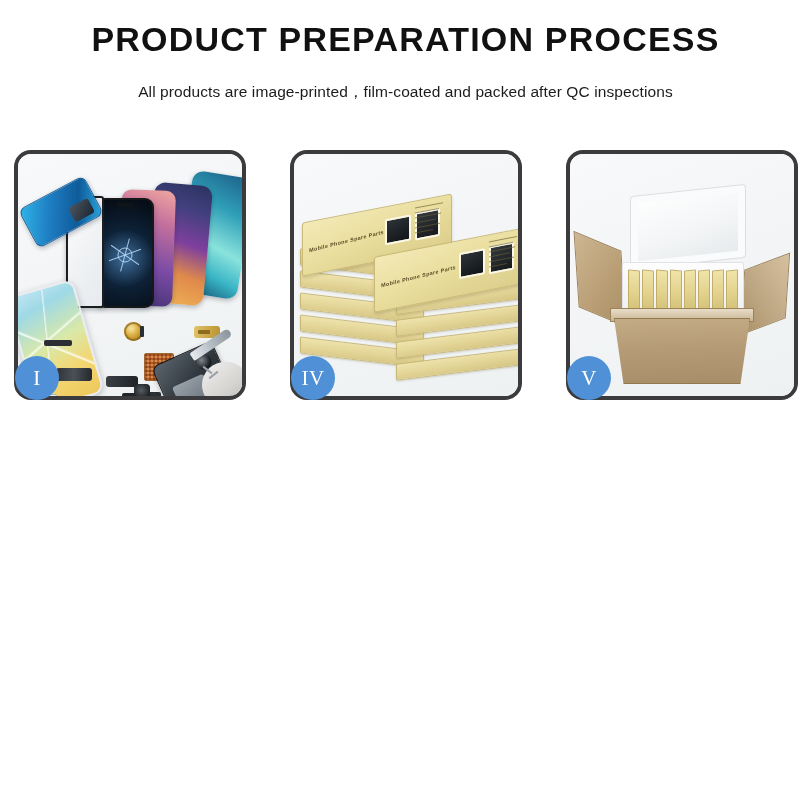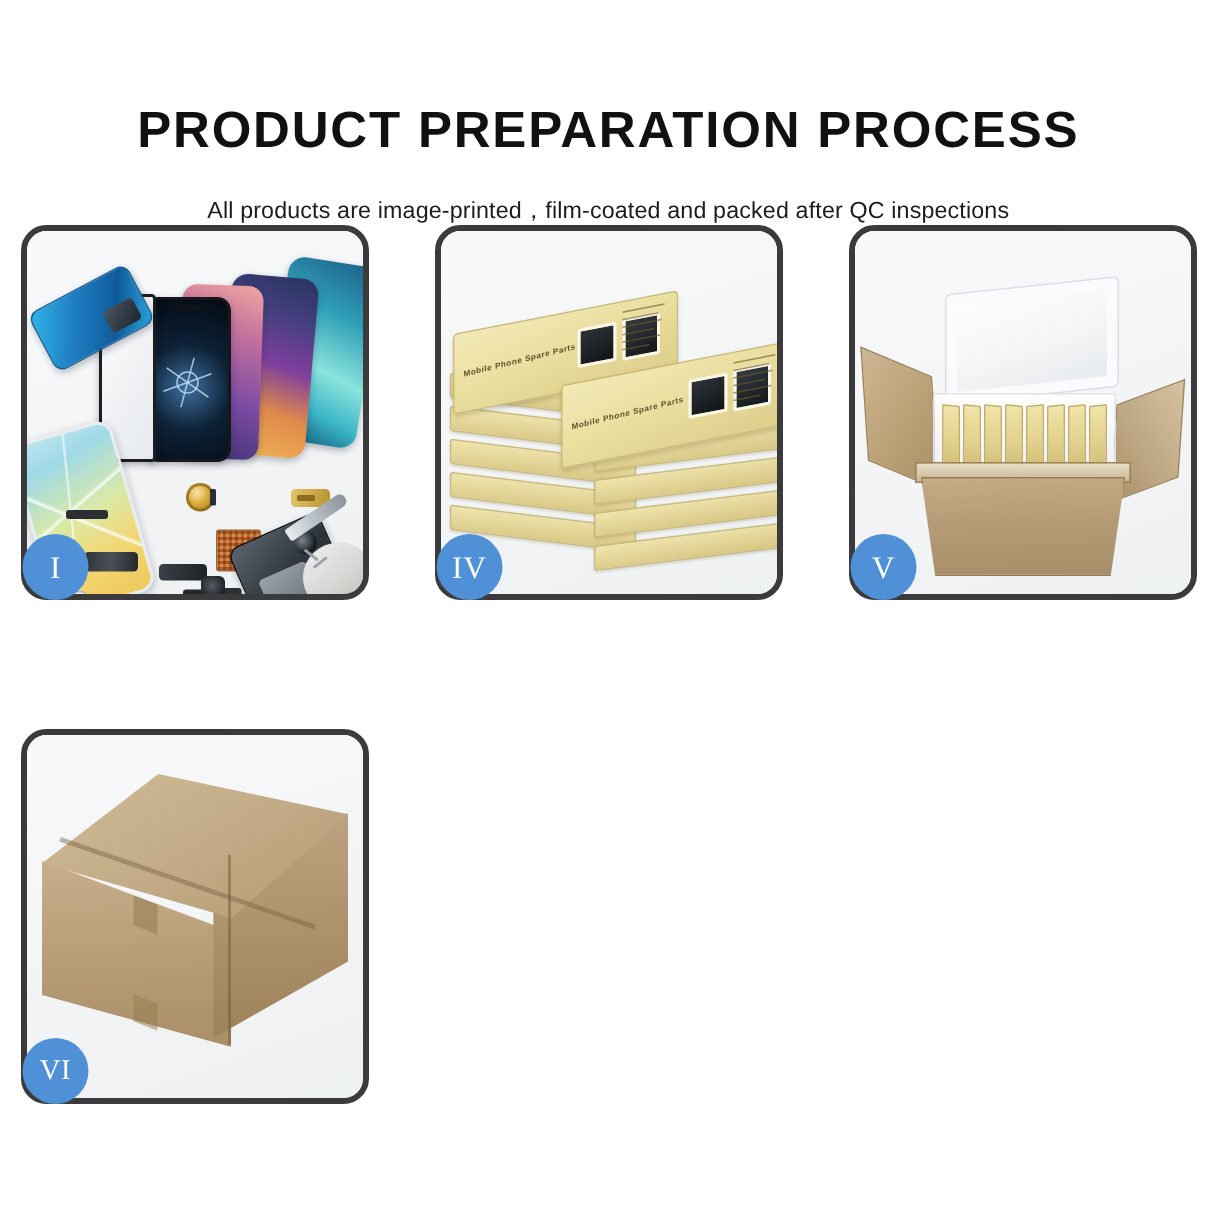--- a/index.html
+++ b/index.html
@@ -8,21 +8,21 @@
     background: #ffffff;
     font-family: "Liberation Sans", sans-serif;
     overflow: hidden;
   }
   .page { position: relative; width: 811px; height: 811px; background: #fff; }
 
   
   .header { position: absolute; left: 0; top: 0; width: 811px; text-align: center; }
   .title {
     font-size: 34px; font-weight: bold; color: #111;
-    letter-spacing: 1.2px; margin-top: 69px; line-height: 1.1;
+    letter-spacing: 1.2px; margin-top: 21px; line-height: 1.1;
     white-space: nowrap;
   }
   .subtitle {
     font-size: 15.5px; color: #1c1c1c; margin-top: 24px;
     letter-spacing: 0.1px; white-space: nowrap;
   }
 
   
   .grid {
     position: absolute; left: 14px; top: 150px;
@@ -569,29 +569,15 @@
             <div class="yb"></div>
             <div class="yb"></div>
           </div>
           <div class="rim"></div>
           <div class="body"></div>
         </div>
       </div>
       <div class="badge">V</div>
     </div>
 
-    <div class="panel">
-      <div class="panel-inner">
-        <div class="sealed">
-          <div class="left"></div>
-          <div class="right"></div>
-          <div class="top"></div>
-          <div class="topseam"></div>
-          <div class="edge"></div>
-          <div class="tape1"></div>
-          <div class="tape2"></div>
-        </div>
-      </div>
-      <div class="badge wide">VI</div>
-    </div>
 
   </div>
 </div>
 
 </body></html>

